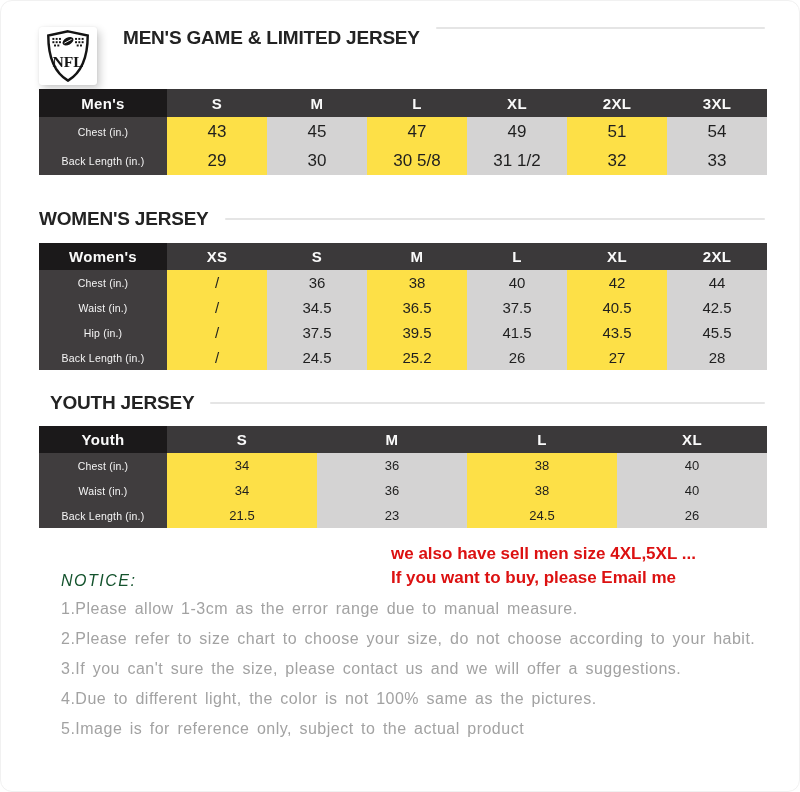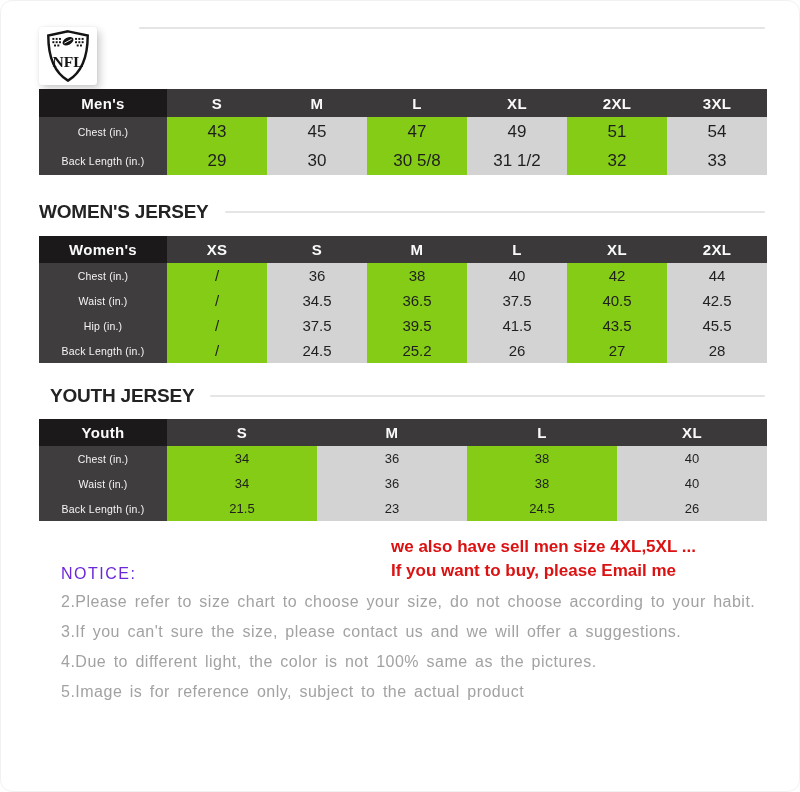--- a/index.html
+++ b/index.html
@@ -10,54 +10,54 @@
   }
   .content{padding:26px 34px 0 38px;}
 
   
   .toprow{display:flex;align-items:flex-start;height:62px;}
   .logo-card{
     width:58px;height:58px;background:#fff;border-radius:3px;flex:0 0 auto;
     box-shadow:3px 4px 8px rgba(0,0,0,.20), 0 0 2px rgba(0,0,0,.08);
     display:flex;align-items:center;justify-content:center;margin-right:26px;
   }
-  .titlerow{display:flex;align-items:center;margin-top:26px;}
+  .titlerow{display:flex;align-items:center;margin-top:33px;}
   .titlerow.t2{margin-top:22px;margin-left:11px;}
   .section-title{
     font-size:19px;font-weight:bold;color:#232323;letter-spacing:-0.2px;white-space:nowrap;
   }
   .divider{flex:1;height:2px;background:#e5e5e5;margin-left:16px;border-radius:1px;}
 
   
   .tbl{display:grid;width:728px;}
   .tbl{margin-top:0;}
   .tbl-wrap-women{margin-top:13px;}
   .tbl-wrap-youth{margin-top:12px;}
   .tbl > div{display:flex;align-items:center;justify-content:center;}
   .hc{
     background:#3b393a;color:#fafafa;font-weight:bold;font-size:15px;letter-spacing:.3px;
   }
   .hc.corner{background:#1b191a;}
   .rl{
     background:#403d3e;color:#f5f5f5;font-size:10.5px;letter-spacing:.2px;text-align:center;
   }
-  .vc{background:#84cc16;color:#1f1f1f;}
+  .vc{background:#fde047;color:#1f1f1f;}
   .vc.shade{background:#d4d3d3;}
   .tbl-men  > div{height:29px;}  .tbl-men  > .hc{height:28px;}  .tbl-men  .vc{font-size:17px;}
   .tbl-women> div{height:25px;}  .tbl-women> .hc{height:27px;}  .tbl-women .vc{font-size:15px;}
   .tbl-youth> div{height:25px;}  .tbl-youth> .hc{height:27px;}  .tbl-youth .vc{font-size:13px;}
 
   
   .bottom{position:relative;margin-top:12px;}
   .promo{
     position:absolute;left:352px;top:2px;font-weight:bold;font-size:17px;line-height:24px;
     color:#dc1111;letter-spacing:0px;white-space:nowrap;
   }
   .notice-head{
-    margin:0;padding-top:32px;font-size:16px;color:#6d28d9;letter-spacing:1.5px;font-weight:normal;
+    margin:0;padding-top:32px;font-size:16px;color:#14532d;letter-spacing:1.5px;font-weight:normal;font-style:italic;
   }
   .nitem{
     margin:8px 0 0 0;max-width:712px;font-size:16px;line-height:22px;color:#a2a2a2;
     letter-spacing:.5px;word-spacing:2.5px;
   }
   .notice{padding-left:22px;}
   .nfl-letters{font-family:"Liberation Serif",serif;font-weight:bold;}
 </style>
 </head>
 <body>
@@ -87,20 +87,21 @@
             <rect x="38.6" y="18" width="2.4" height="2.4"></rect>
               <rect x="42.6" y="18" width="2.4" height="2.4"></rect>
           </g>
           <g transform="rotate(-28 28 14)">
             <ellipse cx="28" cy="14" rx="7.2" ry="4.4" fill="#141414"></ellipse>
             <line x1="23" y1="14" x2="33" y2="14" stroke="#ffffff" stroke-width="1"></line>
           </g>
           <text class="nfl-letters" x="28" y="46" text-anchor="middle" font-size="19" fill="#141414">NFL</text>
         </svg>
       </div>
+      <div class="section-title">MEN'S GAME &amp; LIMITED JERSEY</div>
       <div class="divider"></div>
     </div>
 
     <div class="tbl tbl-men" style="grid-template-columns: 128px repeat(6, 1fr);">
         <div class="hc corner">Men's</div>
         <div class="hc">S</div>
         <div class="hc">M</div>
         <div class="hc">L</div>
         <div class="hc">XL</div>
         <div class="hc">2XL</div>
@@ -191,20 +192,21 @@
       </div>
 
     <div class="bottom">
       <div class="promo">
         <div>we also have sell men size 4XL,5XL ...</div>
         <div>If you want to buy, please Email me</div>
       </div>
       <div class="notice">
         <p class="notice-head">NOTICE:</p>
         <div>
+            <p class="nitem">1.Please allow 1-3cm as the error range due to manual measure.</p>
             <p class="nitem">2.Please refer to size chart to choose your size, do not choose according to your habit.</p>
             <p class="nitem">3.If you can't sure the size, please contact us and we will offer a suggestions.</p>
             <p class="nitem">4.Due to different light, the color is not 100% same as the pictures.</p>
             <p class="nitem">5.Image is for reference only, subject to the actual product</p>
           </div>
       </div>
     </div>
 
   </div>
 </div>

